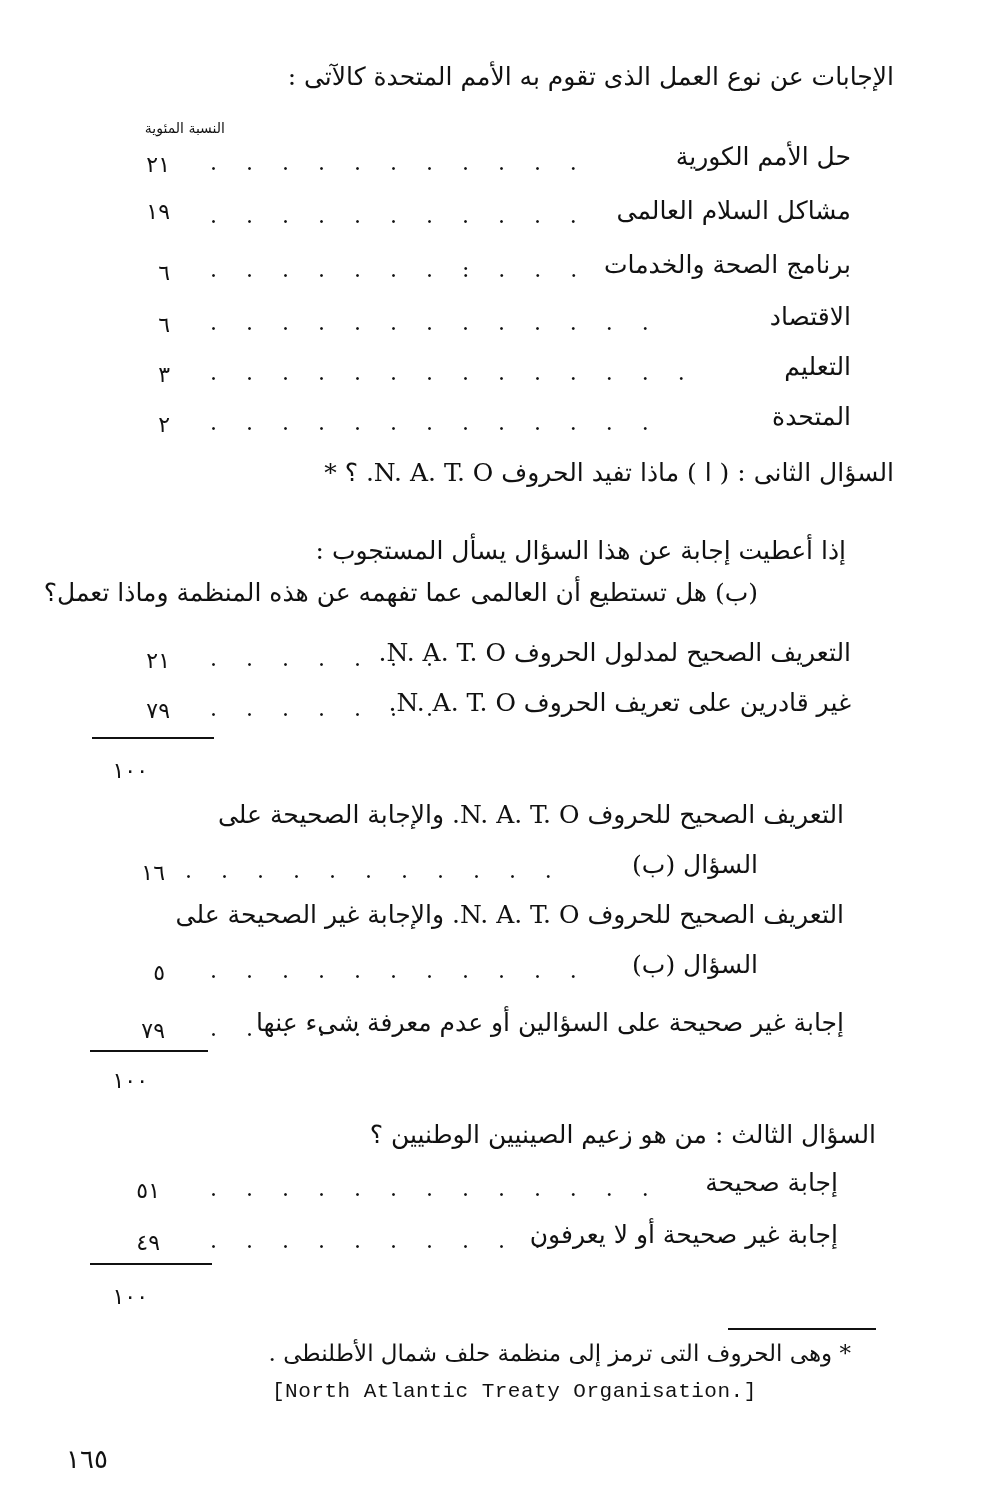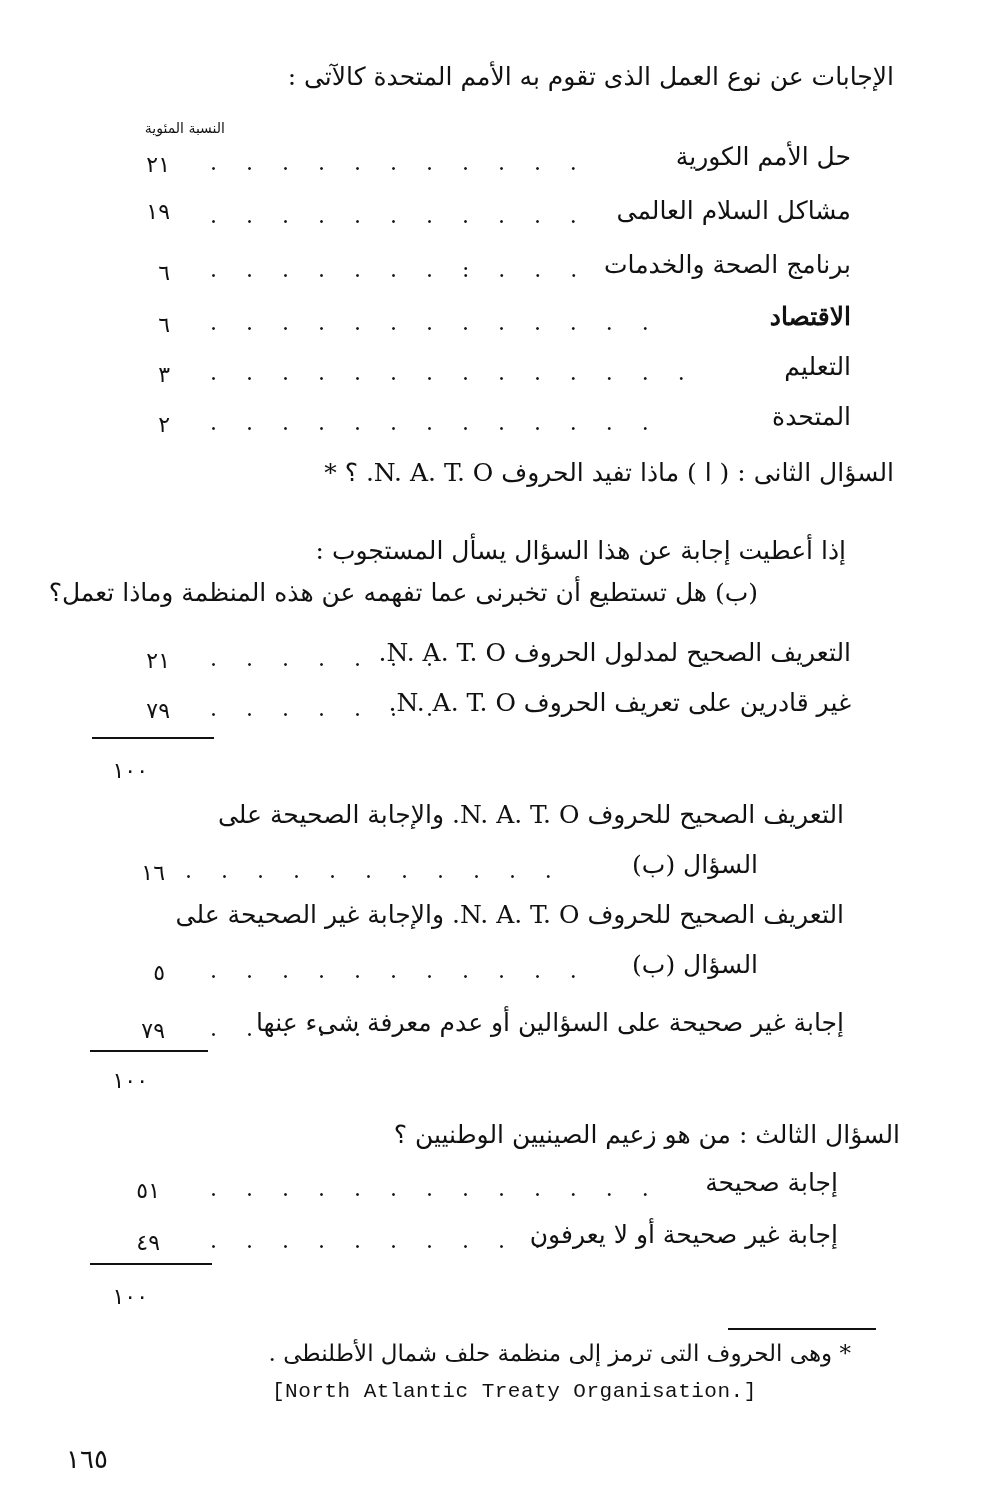--- a/index.html
+++ b/index.html
@@ -30,36 +30,36 @@
   <div class="num" style="left:110px; top:152px;">٢١</div>
 
   <div class="abs rtl line" style="right:135px; top:196px;">مشاكل السلام العالمى</div>
   <div class="dots" style="left:210px; top:203px;">. . . . . . . . . . .</div>
   <div class="num" style="left:110px; top:199px;">١٩</div>
 
   <div class="abs rtl line" style="right:135px; top:250px;">برنامج الصحة والخدمات</div>
   <div class="dots" style="left:210px; top:257px;">. . . . . . . : . . .</div>
   <div class="num" style="left:110px; top:260px;">٦</div>
 
-  <div class="abs rtl line" style="right:135px; top:302px;font-weight:bold;">الاقتصاد</div>
+  <div class="abs rtl line" style="right:135px; top:302px;">الاقتصاد</div>
   <div class="dots" style="left:210px; top:310px;">. . . . . . . . . . . . .</div>
   <div class="num" style="left:110px; top:312px;">٦</div>
 
   <div class="abs rtl line" style="right:135px; top:352px;">التعليم</div>
   <div class="dots" style="left:210px; top:360px;">. . . . . . . . . . . . . .</div>
   <div class="num" style="left:110px; top:362px;">٣</div>
 
   <div class="abs rtl line" style="right:135px; top:402px;">المتحدة</div>
   <div class="dots" style="left:210px; top:410px;">. . . . . . . . . . . . .</div>
   <div class="num" style="left:110px; top:412px;">٢</div>
 </div>
 
 <div class="abs rtl line" style="right:92px; top:458px;">السؤال الثانى : ( ا ) ماذا تفيد الحروف N. A. T. O. ؟ *</div>
 <div class="abs rtl line" style="right:140px; top:508px;margin-top:28px;">إذا أعطيت إجابة عن هذا السؤال يسأل المستجوب :</div>
-<div class="abs rtl line" style="right:228px; top:578px;">(ب) هل تستطيع أن تخبرنى عما تفهمه عن هذه المنظمة وماذا تعمل؟</div>
+<div class="abs rtl line" style="right:228px; top:578px;">(ب) هل تستطيع أن العالمى عما تفهمه عن هذه المنظمة وماذا تعمل؟</div>
 
 <div>
   <div class="abs rtl line" style="right:135px; top:638px;">التعريف الصحيح لمدلول الحروف N. A. T. O.</div>
   <div class="dots" style="left:210px; top:646px;">. . . . . . .</div>
   <div class="num" style="left:110px; top:648px;">٢١</div>
 
   <div class="abs rtl line" style="right:135px; top:688px;">غير قادرين على تعريف الحروف N. A. T. O.</div>
   <div class="dots" style="left:210px; top:696px;">. . . . . . .</div>
   <div class="num" style="left:110px; top:698px;">٧٩</div>
 
@@ -79,21 +79,21 @@
   <div class="num" style="left:105px; top:960px;">٥</div>
 
   <div class="abs rtl line" style="right:142px; top:1008px;margin-left:20px;">إجابة غير صحيحة على السؤالين أو عدم معرفة شىء عنها</div>
   <div class="dots" style="left:210px; top:1016px;">. . . . .</div>
   <div class="num" style="left:105px; top:1018px;">٧٩</div>
 
   <div class="rule" style="left:90px; top:1050px; width:118px;"></div>
   <div class="num" style="left:88px; top:1068px;">١٠٠</div>
 </div>
 
-<div class="abs rtl line" style="right:86px; top:1120px;">السؤال الثالث : من هو زعيم الصينيين الوطنيين ؟</div>
+<div class="abs rtl line" style="right:110px; top:1120px;">السؤال الثالث : من هو زعيم الصينيين الوطنيين ؟</div>
 <div>
   <div class="abs rtl line" style="right:148px; top:1168px;">إجابة صحيحة</div>
   <div class="dots" style="left:210px; top:1176px;">. . . . . . . . . . . . .</div>
   <div class="num" style="left:100px; top:1178px;">٥١</div>
 
   <div class="abs rtl line" style="right:148px; top:1220px;">إجابة غير صحيحة أو لا يعرفون</div>
   <div class="dots" style="left:210px; top:1228px;">. . . . . . . . . .</div>
   <div class="num" style="left:100px; top:1230px;">٤٩</div>
 
   <div class="rule" style="left:90px; top:1263px; width:122px;"></div>

